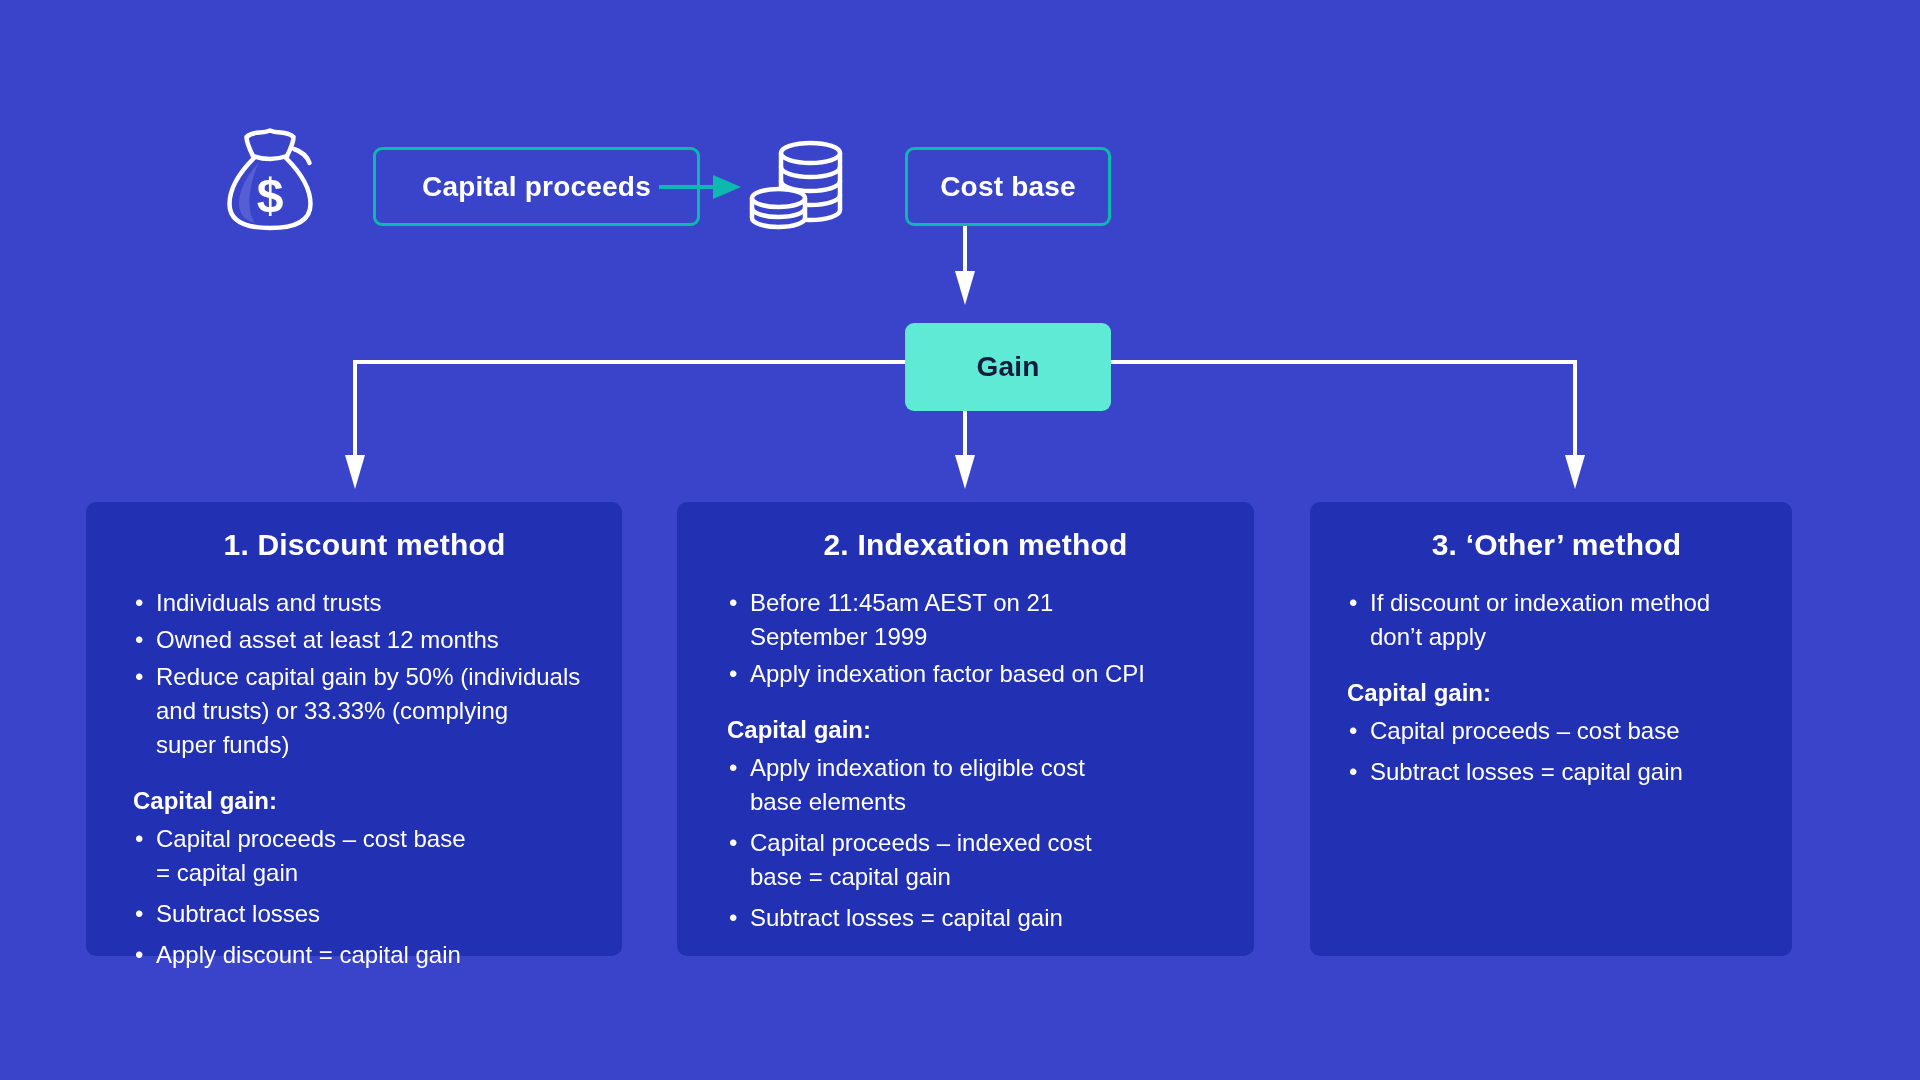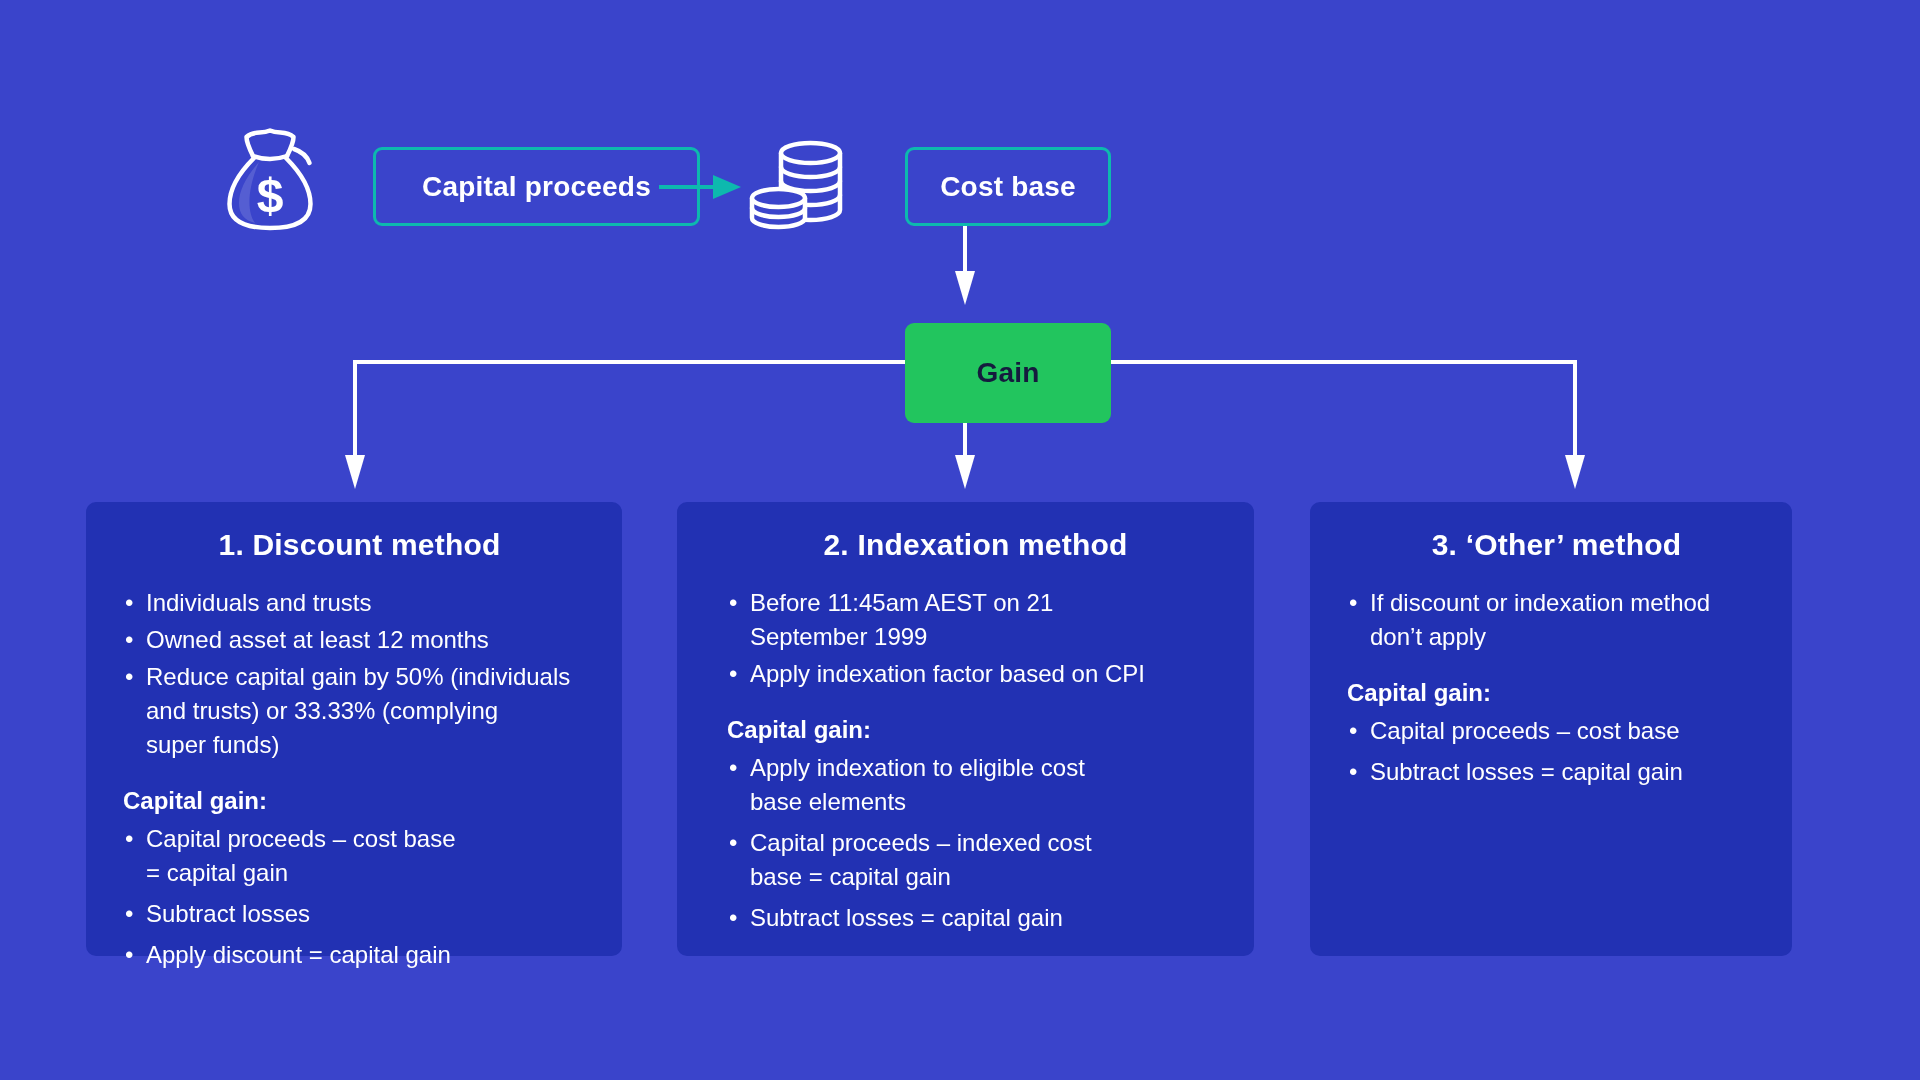--- a/index.html
+++ b/index.html
@@ -13,22 +13,22 @@
   
   .flow-box {
     position:absolute; box-sizing:border-box;
     display:flex; align-items:center; justify-content:center;
     border:3px solid #0DB9AE; border-radius:9px;
     color:#ffffff; font-weight:bold; font-size:28px; letter-spacing:.2px;margin-left:43px;
   }
   #box-capital-proceeds { left:330px; top:147px; width:327px; height:79px; }
   #box-cost-base        { left:862px; top:147px; width:206px; height:79px; }
   #box-gain {
-    left:862px; top:323px; width:206px; height:100px;
-    background:#22c55e; border:none; color:#151B3E;
+    left:862px; top:323px; width:206px; height:88px;
+    background:#5eead4; border:none; color:#151B3E;
   }
 
   
   .hline, .vline { position:absolute; background:#ffffff; }
   .arrowhead-down {
     position:absolute; width:0; height:0;
     border-left:10px solid transparent; border-right:10px solid transparent;
     border-top:34px solid #ffffff;
   }
   .teal-line { position:absolute; background:#0DB9AE; }
@@ -39,21 +39,21 @@
   }
 
   
   .icon { position:absolute; }
 
   
   .card {
     position:absolute; top:502px; height:454px; box-sizing:border-box;
     background:#2231B3; border-radius:10px; color:#ffffff;
   }
-  #card-0 { left:86px;   width:536px; padding:26px 26px 0 37px; }
+  #card-0 { left:86px;   width:536px; padding:26px 26px 0 47px; }
   #card-1 { left:677px;  width:577px; padding:26px 30px 0 50px; }
   #card-2 { left:1310px; width:482px; padding:26px 26px 0 37px; }
 
   .card-title {
     text-align:center; font-size:30px; font-weight:bold; letter-spacing:.2px;
   }
   ul.bullets {
     list-style:none; margin:24px 0 0 0; padding:0;
     font-size:24px; line-height:34px;
   }

